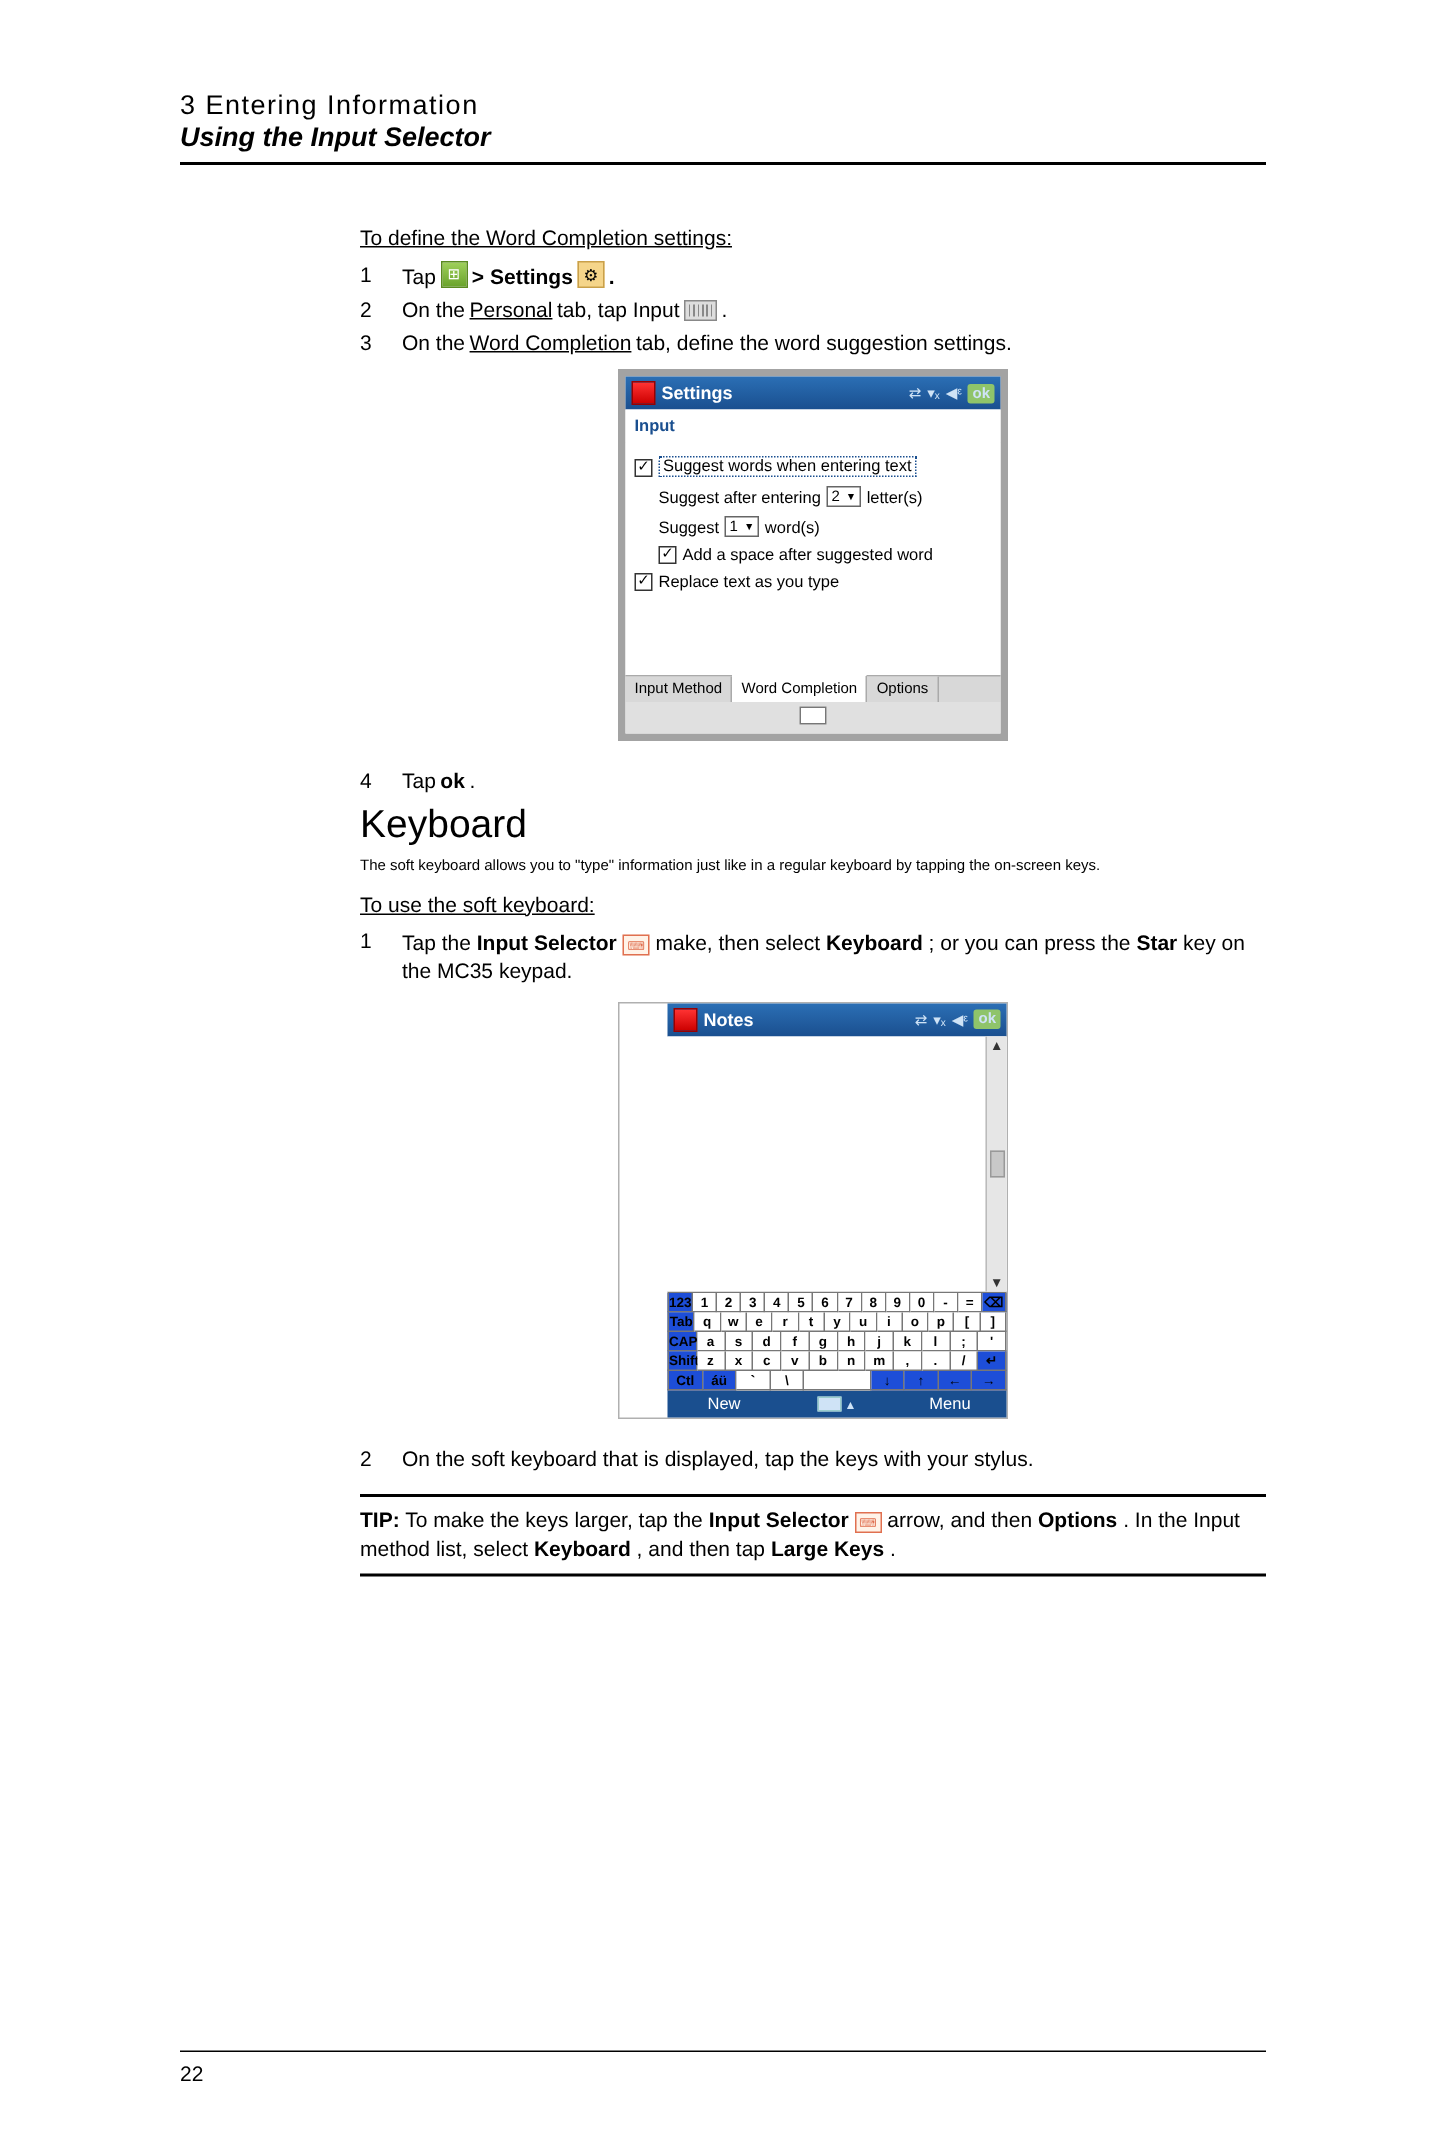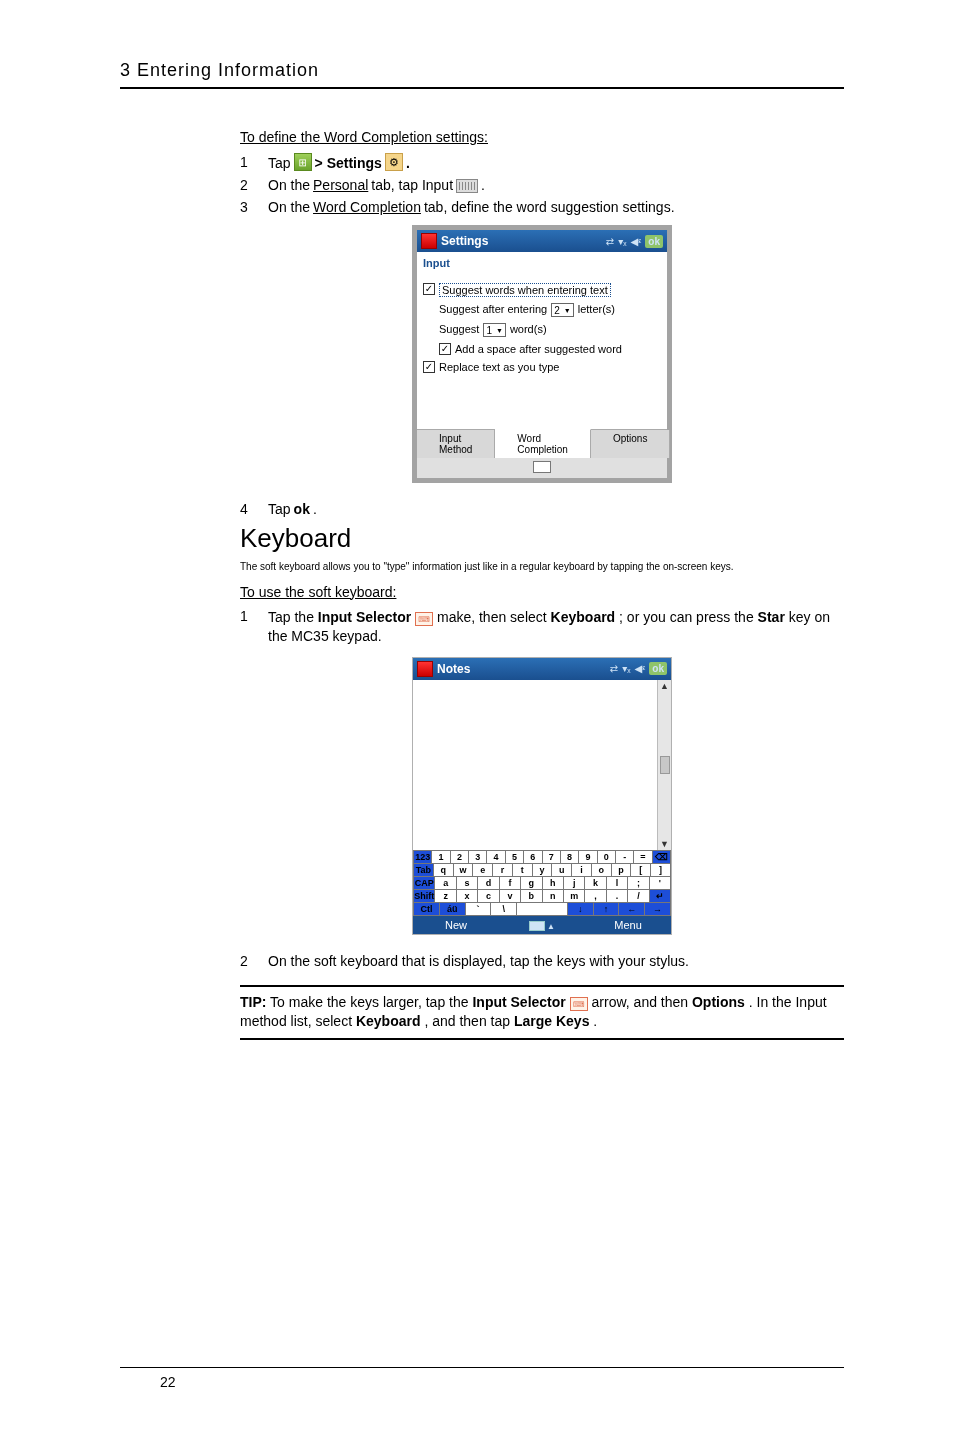--- a/index.html
+++ b/index.html
@@ -55,44 +55,44 @@
   .wm-flag {
     width:16px; height:16px; background:linear-gradient(#f33,#c00);
     margin-right:4px; border:1px solid #900;
   }
   .wm-title-text { font-weight:bold; font-size:12px; flex:1; }
   .wm-ind { display:flex; gap:4px; align-items:center; font-size:10px; }
   .wm-ind span { color:#cfe3f6; }
   .wm-ok { background:#8fc46a; color:#fff; font-weight:bold; padding:1px 3px; font-size:10px; border-radius:2px;}
   .wm-sub { color:#1a4f8f; font-weight:bold; padding:5px 6px; background:#fff;}
   .wm-body { background:#fff; padding:6px 6px 50px; min-height:150px;}
-  .cb-row { display:flex; align-items:flex-start; gap:4px; margin:3px 0 6px;}
+  .cb-row { display:flex; align-items:flex-end; gap:4px; margin:3px 0 6px;}
   .cb-row.indent { margin-left:16px;}
   .checkbox {
     width:12px; height:12px; border:1px solid #333; display:inline-flex;
     align-items:center; justify-content:center; font-size:10px; line-height:1;
   }
   .checkbox.checked::after { content:"✓"; font-size:10px; }
   .hl { border:1px dotted #1a4f8f; padding:0 2px;}
   .sel {
     border:1px solid #666; background:#fff; display:inline-flex; align-items:center;
     padding:0 2px; font-size:10px; height:14px; gap:2px;
   }
   .sel::after { content:"▼"; font-size:7px; margin-left:2px;}
   .wm-tabs { display:flex; background:#d8d8d8; border-top:1px solid #aaa;}
-  .wm-tab { padding:3px 22px; border-right:1px solid #aaa; background:#d8d8d8; font-size:10px;}
+  .wm-tab { padding:3px 6px; border-right:1px solid #aaa; background:#d8d8d8; font-size:10px;}
   .wm-tab.active { background:#fff; border-top:1px solid #fff; margin-top:-1px;}
   .wm-bottom { background:#e0e0e0; text-align:center; padding:3px 0; }
   .wm-bottom .mini-kbd { display:inline-block; width:18px; height:12px; border:1px solid #777; background:#fff;}
 
   h2.section { font-size: 26px; font-weight:400; margin-top:6px; margin-bottom:6px;}
   .para { font-size:10px; margin-bottom:10px; line-height:1.35;}
 
   
-  .notes-shot { width:260px; border:1px solid #b0b0b0; margin:10px auto 18px; font-size:11px;}
+  .notes-shot { width:260px; border:1px solid #b0b0b0; margin:10px auto 18px; font-size:11px;padding-left:32px;}
   .notes-body { background:#fff; height:170px; position:relative;}
   .scroll-stub { position:absolute; right:0; top:0; bottom:0; width:14px; background:#e6e6e6; border-left:1px solid #bbb; display:flex; flex-direction:column; justify-content:space-between; align-items:center;}
   .scroll-stub .arr { font-size:9px; color:#333; padding:1px 0;}
   .scroll-stub .thumb { width:10px; height:18px; background:#c8c8c8; border:1px solid #999;}
   .kbd-grid {
     font-size:9px; border-top:1px solid #777;
   }
   .kbd-row { display:flex; }
   .kbd-row span {
     border:1px solid #777; border-top:none; border-left:none;
@@ -106,28 +106,29 @@
     display:flex; background:#1a4f8f; color:#fff; font-size:11px;
   }
   .notes-bottom .nb { flex:1; text-align:center; padding:3px 0; font-weight:normal;}
   .notes-bottom .mid { flex:1; text-align:center; padding:3px 0;}
   .mid-kbd { display:inline-block; width:16px; height:10px; border:1px solid #9cc; background:#cfe3f6; vertical-align:middle;}
   .mid-arr { font-size:8px; color:#cfe3f6; margin-left:2px;}
 
   .hr-tip { border:none; border-top:2px solid #000; margin:6px 0;}
   .tip-block { font-size:14px; line-height:1.4;}
 
-  .pagenum { position:absolute; bottom:40px; left:120px; font-size:14px;margin-left:40px;}
+  .pagenum { position:absolute; bottom:40px; left:120px; font-size:14px;}
   .pagenum-line { position:absolute; bottom:62px; left:120px; right:110px; border-top:1px solid #000;}
 </style>
 </head>
 <body>
 
 <div class="header-section">
   <div class="chapter-line">3 Entering Information</div>
+  <div class="chapter-title">Using the Input Selector</div>
 </div>
 <hr class="hr-thick">
 
 <div class="content">
 
   <div class="proc-title">To define the Word Completion settings:</div>
 
   <div class="step-row">
     <div class="step-num">1</div>
     <div class="step-text">

